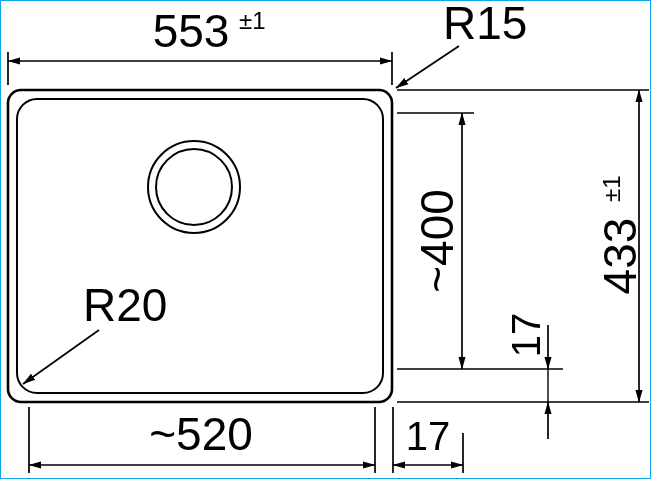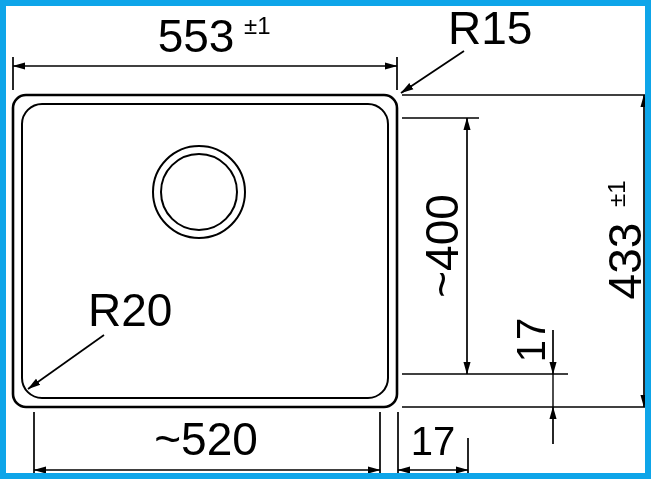--- a/index.html
+++ b/index.html
@@ -5,21 +5,21 @@
   html, body {
     margin: 0;
     padding: 0;
     background: #ffffff;
   }
   .canvas {
     position: relative;
     width: 651px;
     height: 479px;
     background: #ffffff;
-    border: 6px solid #0ea5e9;
+    border: 1px solid #0ea5e9;
     box-sizing: border-box;
     overflow: hidden;
     font-family: "Liberation Sans", sans-serif;
   }
   svg { display: block; }
   .obj  { fill: none; stroke: #000000; stroke-width: 2.6px; }
   .obj2 { fill: none; stroke: #000000; stroke-width: 2px; }
   .dim  { fill: none; stroke: #000000; stroke-width: 1.7px; }
   .thin { fill: none; stroke: #000000; stroke-width: 1.4px; }
   .t    { fill: #000000; font-family: "Liberation Sans", sans-serif; font-size: 46px; }

